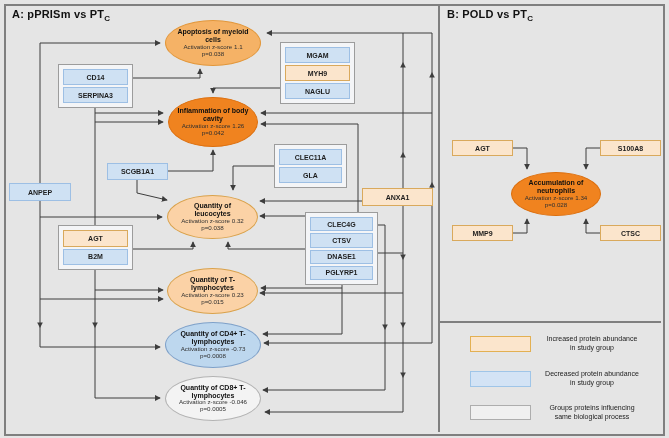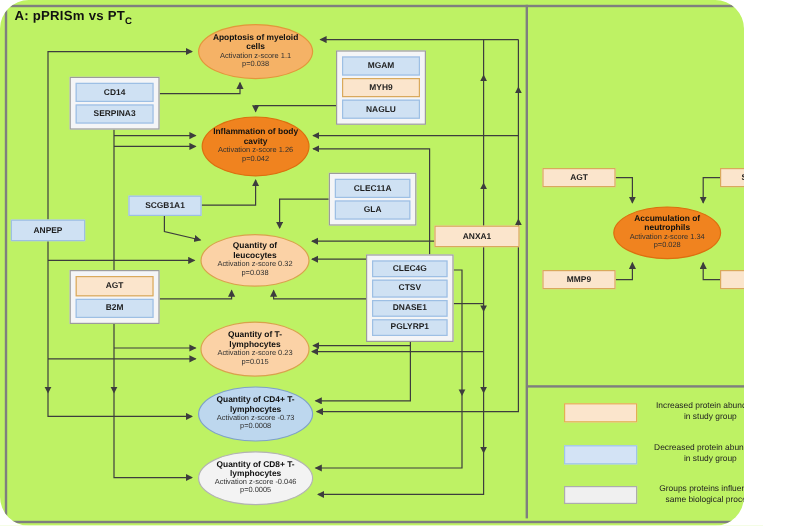--- a/index.html
+++ b/index.html
@@ -1,17 +1,17 @@
 <!DOCTYPE html>
 <html><head>
 <meta charset="utf-8">
 <style>
   html,body{margin:0;padding:0;background:#fff;}
-  .stage{position:relative;width:620px;height:438px;background:#bef264;
-         font-family:"Liberation Sans",sans-serif;overflow:hidden;border-radius:24px;}
+  .stage{position:relative;width:669px;height:438px;background:#e5e5e5;
+         font-family:"Liberation Sans",sans-serif;overflow:hidden;}
   .frame{position:absolute;border:2px solid #7f7f7f;background:transparent;}
   .ptitle{position:absolute;font-size:11px;font-weight:bold;color:#111;letter-spacing:.2px;}
   .ptitle sub{font-size:8px;}
   svg.wires{position:absolute;left:0;top:0;z-index:1;}
   .node{z-index:2;}
   .box{position:absolute;display:flex;align-items:center;justify-content:center;
        font-size:7px;font-weight:bold;color:#1d1d1d;border:1px solid;box-sizing:border-box;}
   .dec{background:#CFE1F3;border-color:#9DBFE4;}
   .inc{background:#FBE5CC;border-color:#D9A95C;}
   .grp{position:absolute;background:#F4F5F7;border:1px solid #9C9C9C;display:flex;
@@ -93,20 +93,23 @@
       <path d="M 403,62 L 400.2,67.5 L 405.8,67.5 Z"></path>
       <path d="M 403,152 L 400.2,157.5 L 405.8,157.5 Z"></path>
       <path d="M 432,72 L 429.2,77.5 L 434.8,77.5 Z"></path>
       <path d="M 432,182 L 429.2,187.5 L 434.8,187.5 Z"></path>
     </g>
   </svg>
 
   <div class="ptitle" style="left:12px;top:8px;">
     <span>A: pPRISm vs PT</span><sub>C</sub>
   </div>
+  <div class="ptitle" style="left:447px;top:8px;">
+    <span>B: POLD vs PT</span><sub>C</sub>
+  </div>
 
   <div class="ell t-oL node" style="left:165px;top:20px;width:96px;height:46px;">
     <div class="nm">Apoptosis of myeloid cells</div>
     <div class="st">Activation z-score 1.1</div>
     <div class="st">p=0.038</div>
   </div>
   <div class="ell t-oS node" style="left:168px;top:97px;width:90px;height:50px;">
     <div class="nm">Inflammation of body cavity</div>
     <div class="st">Activation z-score 1.26</div>
     <div class="st">p=0.042</div>

